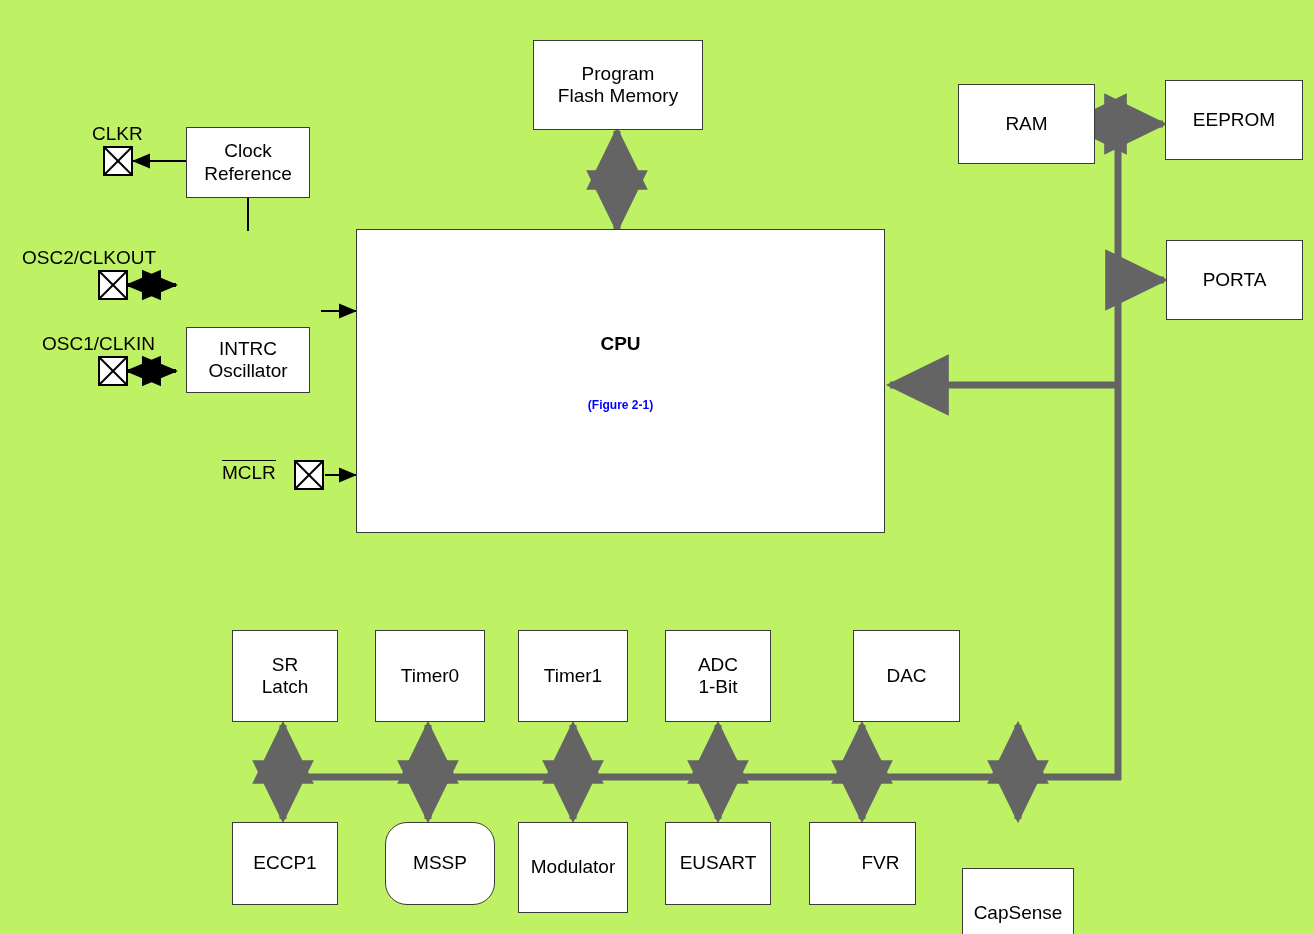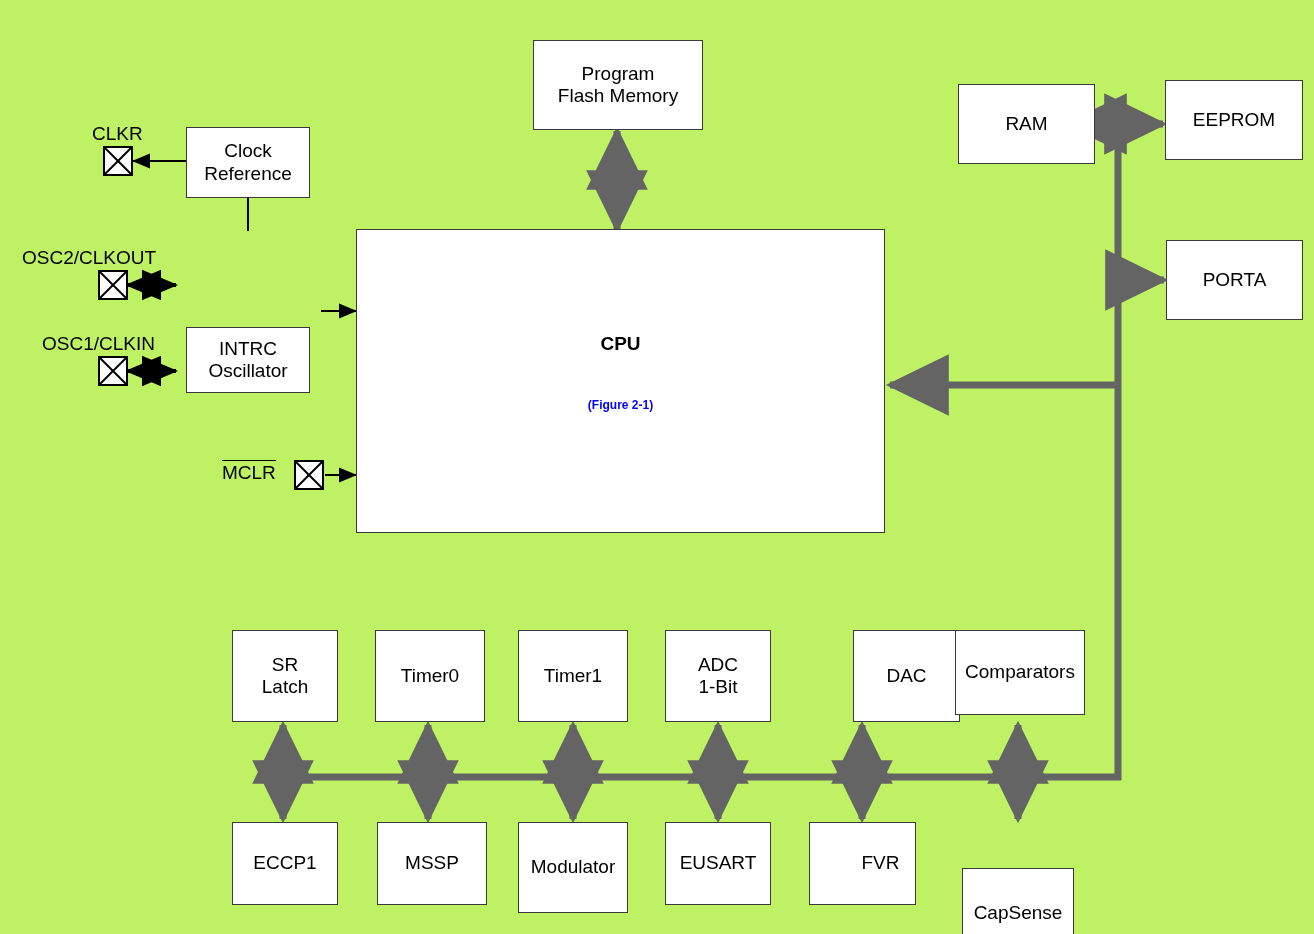--- a/index.html
+++ b/index.html
@@ -187,24 +187,23 @@
 
   <div class="blk" style="left:1166px; top:240px; width:137px; height:80px;">PORTA</div>
 
   <div class="blk" style="left:232px; top:630px; width:106px; height:92px;">SR
 Latch</div>
   <div class="blk" style="left:375px; top:630px; width:110px; height:92px;">Timer0</div>
   <div class="blk" style="left:518px; top:630px; width:110px; height:92px;">Timer1</div>
   <div class="blk" style="left:665px; top:630px; width:106px; height:92px;">ADC
 1-Bit</div>
   <div class="blk" style="left:809px; top:630px; width:107px; height:92px;margin-left:44px;">DAC</div>
-  <div class="blk" style="left:955px; top:630px; width:130px; height:85px;">Comparators</div>
 
   <div class="blk" style="left:232px; top:822px; width:106px; height:83px;">ECCP1</div>
-  <div class="blk" style="left:377px; top:822px; width:110px; height:83px;">MSSP</div>
+  <div class="blk" style="left:385px; top:822px; width:110px; height:83px;border-radius:22px;">MSSP</div>
   <div class="blk" style="left:518px; top:822px; width:110px; height:91px;">Modulator</div>
   <div class="blk" style="left:665px; top:822px; width:106px; height:83px;">EUSART</div>
   <div class="blk" style="left:809px; top:822px; width:107px; height:83px;padding-left:36px;">FVR</div>
   <div class="blk" style="left:962px; top:822px; width:112px; height:91px;margin-top:46px;">CapSense</div>
 
   <div class="pinlabel" style="left:92px; top:123px;">CLKR</div>
   <div class="pinlabel" style="left:22px; top:247px;">OSC2/CLKOUT</div>
   <div class="pinlabel" style="left:42px; top:333px;">OSC1/CLKIN</div>
   <div class="pinlabel ovl" style="left:222px; top:460px;">MCLR</div>
 

